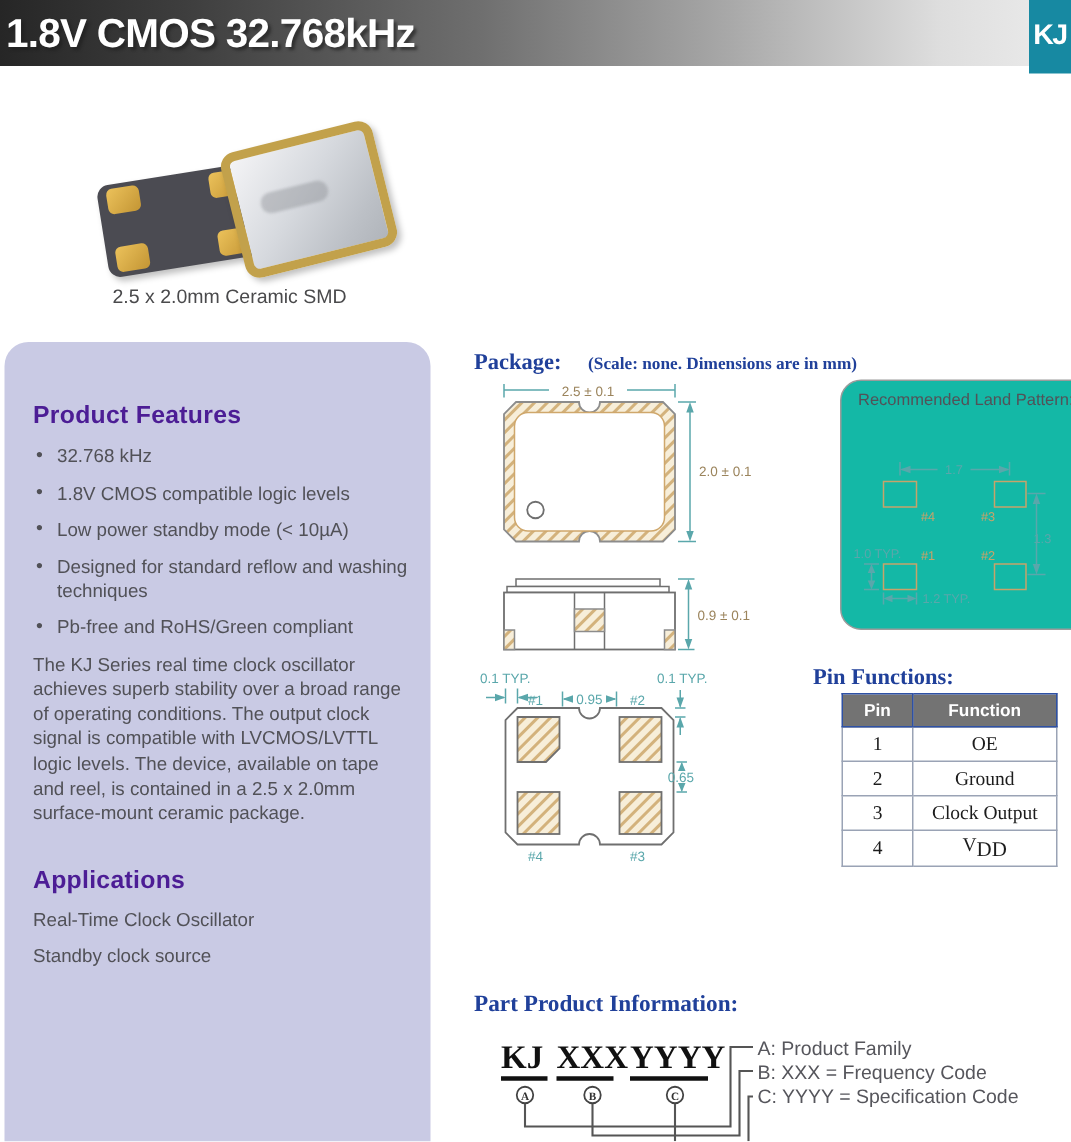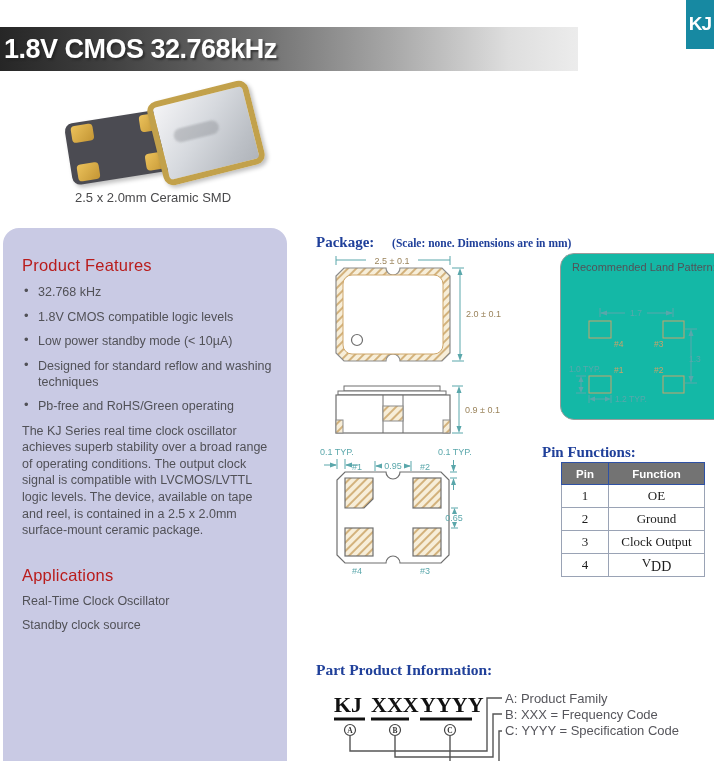--- a/index.html
+++ b/index.html
@@ -1,20 +1,20 @@
 <!DOCTYPE html>
 <html><head>
 <meta charset="utf-8">
 <style>
   html,body{margin:0;padding:0;background:#fff;}
   .page{position:relative;width:714px;height:761px;background:#fff;overflow:hidden;
         font-family:"Liberation Sans",sans-serif;}
   
-  .header-bar{position:absolute;left:0;top:0;width:578px;height:44px;
-      background:linear-gradient(90deg,#262626 0%,#3f3f3f 18%,#6f6f6f 45%,#a8a8a8 68%,#dedede 88%,#ececec 100%);margin-top:27px;}
+  .header-bar{position:absolute;left:0;top:0;width:713px;height:44px;
+      background:linear-gradient(90deg,#262626 0%,#3f3f3f 18%,#6f6f6f 45%,#a8a8a8 68%,#dedede 88%,#ececec 100%);}
   .header-title{position:absolute;left:4px;top:0;height:44px;line-height:44px;
       color:#fff;font-size:27px;font-weight:bold;letter-spacing:-0.5px;
       text-shadow:2px 2px 2px rgba(30,30,30,0.65);}
   .kj-logo{position:absolute;left:686px;top:0;width:28px;height:49px;background:#1789a2;
       color:#fff;font-weight:bold;font-size:19px;text-align:center;line-height:47px;letter-spacing:-1px;}
   
   .photo{position:absolute;left:58px;top:86px;width:210px;height:108px;}
   .chip-dark{position:absolute;left:10px;top:30px;width:104px;height:62px;background:#4b4b52;
       border-radius:8px;transform:rotate(-9deg);box-shadow:2px 3px 4px rgba(0,0,0,0.25);}
   .chip-dark .pad{position:absolute;width:22px;height:17px;border-radius:4px;
@@ -25,21 +25,21 @@
       border:6px solid #c2a14b;border-radius:10px;transform:rotate(-14deg);
       background:linear-gradient(135deg,#f4f4f6 0%,#d6d9de 45%,#bcc0c6 80%,#b0b4ba 100%);
       box-shadow:2px 3px 4px rgba(0,0,0,0.25);}
   .chip-gold .mark{position:absolute;left:14px;top:26px;width:46px;height:14px;
       border-radius:7px;background:rgba(120,124,130,0.35);filter:blur(1px);}
   .photo-caption{position:absolute;left:75px;top:190px;font-size:13px;color:#4a4a4c;}
   
   .sidebar{position:absolute;left:3px;top:228px;width:284px;height:560px;
       background:#c9cae4;border-radius:16px;box-sizing:border-box;
       padding:24px 18px 0 19px;color:#515157;}
-  .side-h{font-size:16.5px;font-weight:400;color:#b91c1c;margin:4px 0 9px 0;letter-spacing:0.2px;}
+  .side-h{font-size:16.5px;font-weight:700;color:#4c1d95;margin:16px 0 9px 0;letter-spacing:0.2px;}
   .feat-list{list-style:none;margin:0 0 0 2px;padding:0;}
   .feat-list li{position:relative;padding-left:14px;font-size:12.5px;line-height:1.28;
       margin-bottom:8.5px;width:248px;}
   .feat-list li::before{content:"•";position:absolute;left:0;top:-1px;font-size:13px;}
   .desc-h{margin-top:25px;}
   .desc-p{font-size:12.5px;line-height:1.33;margin:0;width:252px;}
   .apps-h{margin-top:27px;}
   .apps-item{font-size:12.5px;margin-bottom:10px;}
   
   .blue-h{position:absolute;font-family:"Liberation Serif",serif;font-weight:bold;
@@ -86,21 +86,21 @@
   </div>
   <div class="photo-caption">2.5 x 2.0mm Ceramic SMD</div>
 
   <div class="sidebar">
     <h3 class="side-h">Product Features</h3>
     <ul class="feat-list">
       <li>32.768 kHz</li>
       <li>1.8V CMOS compatible logic levels</li>
       <li>Low power standby mode (&lt; 10µA)</li>
       <li>Designed for standard reflow and washing techniques</li>
-      <li>Pb-free and RoHS/Green operating</li>
+      <li>Pb-free and RoHS/Green compliant</li>
     </ul>
     <p class="desc-p">The KJ Series real time clock oscillator achieves superb stability over a broad range of operating conditions. The output clock signal is compatible with LVCMOS/LVTTL logic levels.  The device, available on tape and reel, is contained in a 2.5 x 2.0mm surface-mount ceramic package.</p>
     <h3 class="side-h apps-h">Applications</h3>
     <div class="apps-item">Real-Time Clock Oscillator</div>
     <div class="apps-item">Standby clock source</div>
   </div>
 
   <div class="blue-h" style="left:316px;top:234px;">
     <span>Package:</span>
     <span class="note">(Scale: none. Dimensions are in mm)</span>

